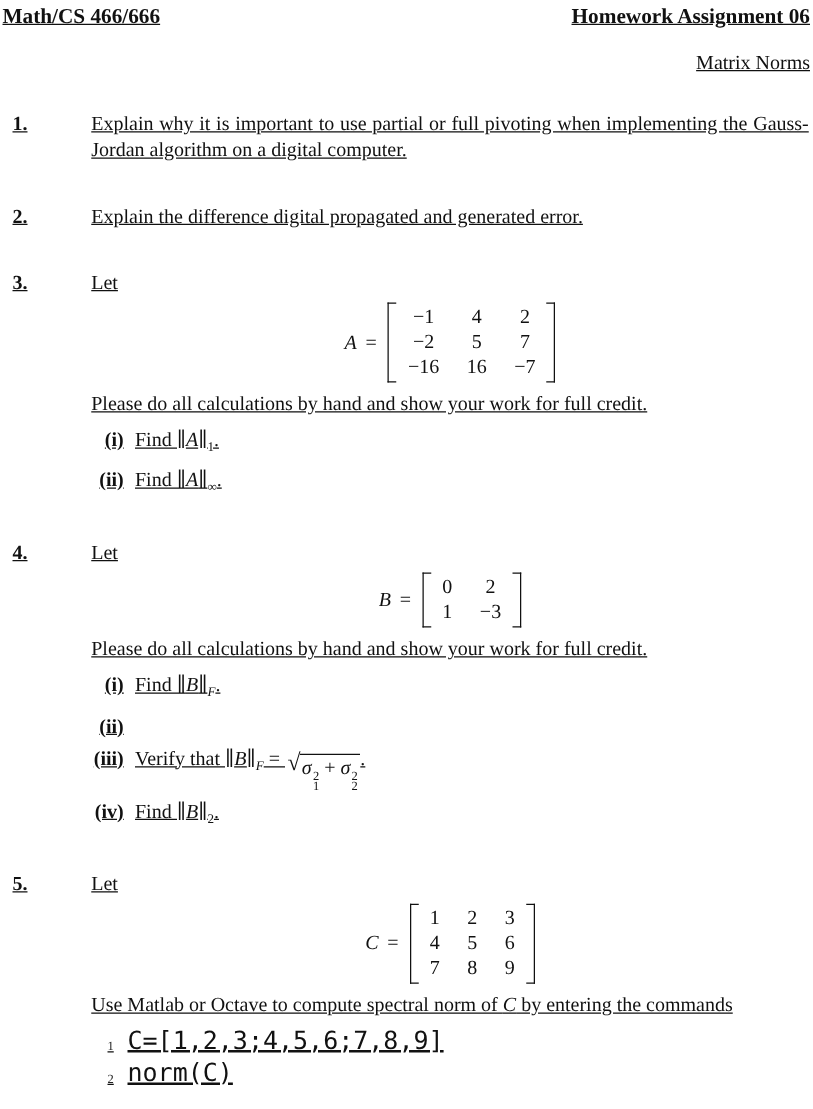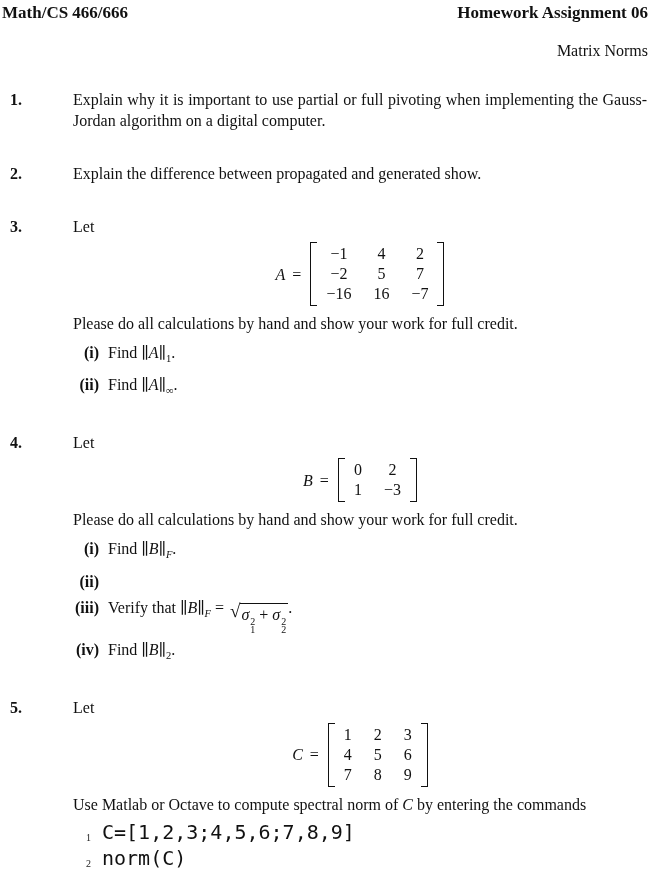--- a/index.html
+++ b/index.html
@@ -2,21 +2,21 @@
 <html><head>
 <meta charset="utf-8">
 <style>
   html,body{margin:0;padding:0;background:#ffffff;}
   body{
     width:650px;height:887px;overflow:hidden;
     color:#111;
     font-family:"Liberation Serif","DejaVu Serif",serif;
     font-size:16px;line-height:21px;
   }
-  .page{padding:2px 2px 0 2px;}
+  .page{padding:2px 2px 0 2px;text-decoration:underline;}
   .header{display:flex;justify-content:space-between;font-weight:bold;font-size:17px;}
   .subtitle{text-align:right;margin-top:17px;}
   .prob{display:flex;padding-left:8px;padding-right:1px;}
   .pnum{flex:none;width:23px;font-weight:bold;}
   .pbody{flex:1;text-align:justify;margin-left:40px;}
   #p1{margin-top:28px;}
   #p2{margin-top:32px;}
   #p3{margin-top:32px;}
   #p4{margin-top:31px;}
   #p5{margin-top:31px;}
@@ -59,21 +59,21 @@
 
   <div class="subtitle">Matrix Norms</div>
 
   <div class="prob" id="p1">
     <span class="pnum">1.</span>
     <div class="pbody">Explain why it is important to use partial or full pivoting when implementing the Gauss-Jordan algorithm on a digital computer.</div>
   </div>
 
   <div class="prob" id="p2">
     <span class="pnum">2.</span>
-    <div class="pbody">Explain the difference between propagated and generated show.</div>
+    <div class="pbody">Explain the difference digital propagated and generated error.</div>
   </div>
 
   <div class="prob" id="p3">
     <span class="pnum">3.</span>
     <div class="pbody">
       <div>Let</div>
       <div class="mdisp">
         <span class="mwrap">
           <span class="mvar">A</span>
           <span class="meq">=</span>

